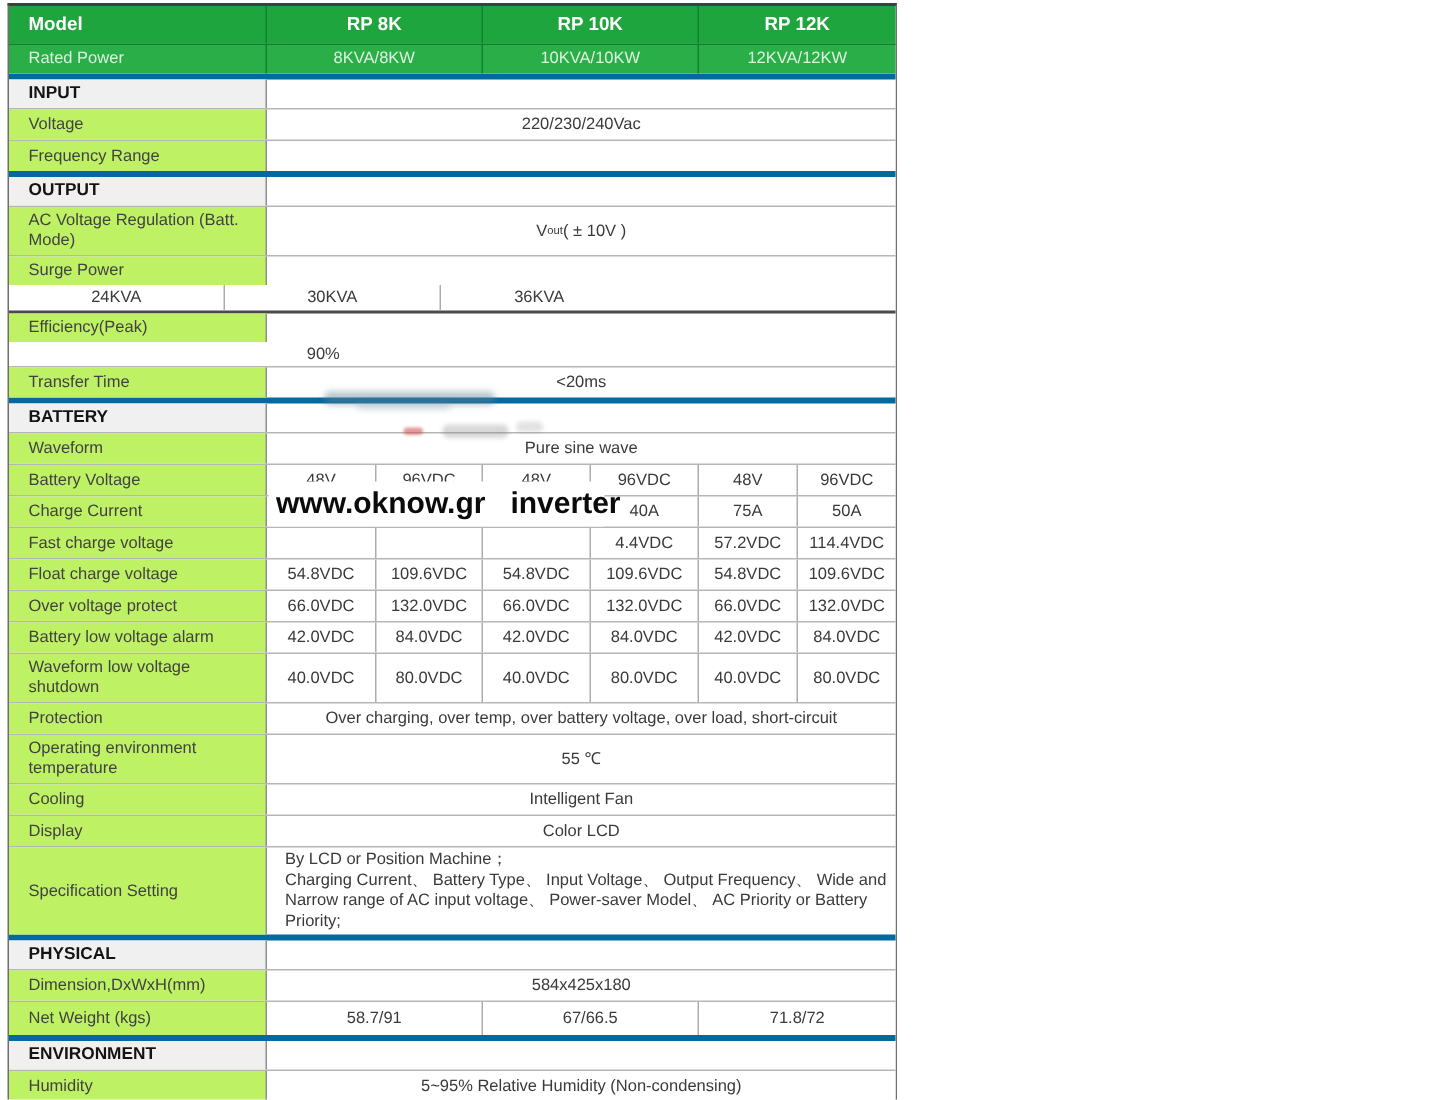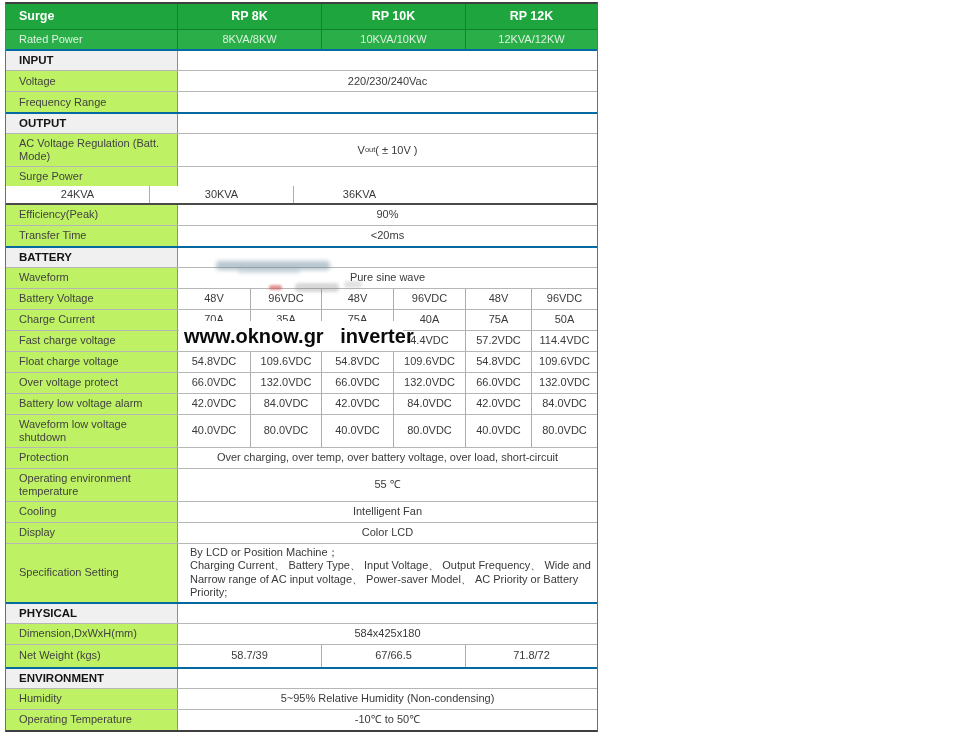--- a/index.html
+++ b/index.html
@@ -30,30 +30,30 @@
   .row.model .label { background: transparent; color: #ffffff; font-weight: bold; font-size: 12.5px;
                       border-right: 1px solid #138332; }
   .row.model .cell  { color: #ffffff; font-weight: bold; font-size: 12.5px; border-left: 1px solid #138332; }
   .row.model .cell:first-child { border-left: none; }
   .row.rated { background: #2aae48; border-top: 1px solid #0f7e2d; min-height: 19px; }
   .row.rated .label { background: transparent; color: #ddf2e0; font-size: 11px; border-right: 1px solid #138332; }
   .row.rated .cell  { color: #ddf2e0; font-size: 11px; border-left: 1px solid #138332; }
   .row.rated .cell:first-child { border-left: none; }
 
   
-  .row.section { border-top: 2px solid #0369a1; min-height: 20px; }
+  .row.section { border-top: 4px solid #0369a1; min-height: 20px; }
   .row.section .label { background: #f0f0f0; color: #141414; font-weight: bold; font-size: 11.5px; }
 
   .row.emph { border-top: 2px solid #4a4a4a; }
 
   
   .r-selectable-voltage-range { min-height: 26px; }
   .r-ac-voltage-regulation    { min-height: 28px; }
   .r-surge-power              { min-height: 24px; flex-direction: column; }
-  .r-efficiency-peak          { min-height: 22px; }
+  .r-efficiency-peak          { min-height: 22px; flex-direction: column; }
   .r-operating-environment-temperature { min-height: 33px; }
   .r-specification-setting    { min-height: 47px; }
   .r-net-weight               { min-height: 23px; }
 
   
   .watermark { position: absolute; left: 179px; top: 321px; width: 224px; height: 30px;
                background: #ffffff; color: #0b0b0b; font-size: 20px; font-weight: 600;
                display: flex; align-items: center; padding-left: 5px; white-space: pre;
                letter-spacing: 0px; }
 
@@ -64,21 +64,21 @@
   .a3 { left: 295px; top: 283px; width: 44px;  height: 9px;  background: rgba(125,125,125,0.30); filter: blur(1.5px); }
   .a4 { left: 269px; top: 285px; width: 13px;  height: 5px;  background: rgba(205,70,70,0.55);  filter: blur(1px); }
   .a5 { left: 344px; top: 281px; width: 18px;  height: 7px;  background: rgba(140,140,140,0.25); filter: blur(1.5px); }
 </style>
 </head>
 <body>
 
 <div class="stage">
   <div class="tbl" id="tbl">
       <div class="row model r-model">
-        <div class="label">Surge</div>
+        <div class="label">Model</div>
         <div class="cells">
           <div class="cell" style="width: 143px;">RP 8K</div>
           <div class="cell" style="width: 144px; text-align: right;">RP 10K</div>
           <div class="cell" style="width: 132px;">RP 12K</div>
         </div>
       </div>
       <div class="row rated r-rated-power">
         <div class="label">Rated Power</div>
         <div class="cells">
           <div class="cell" style="width: 143px;">8KVA/8KW</div>
@@ -262,21 +262,21 @@
       </div>
       <div class="row spec r-dimension">
         <div class="label">Dimension,DxWxH(mm)</div>
         <div class="cells">
           <div class="cell" style="width: 419px;">584x425x180</div>
         </div>
       </div>
       <div class="row spec r-net-weight">
         <div class="label">Net Weight (kgs)</div>
         <div class="cells">
-          <div class="cell" style="width: 143px;">58.7/39</div>
+          <div class="cell" style="width: 143px;">58.7/91</div>
           <div class="cell" style="width: 144px;">67/66.5</div>
           <div class="cell" style="width: 132px;">71.8/72</div>
         </div>
       </div>
       <div class="row section r-environment">
         <div class="label">ENVIRONMENT</div>
         <div class="cells">
           <div class="cell" style="width: 419px;"></div>
         </div>
       </div>

